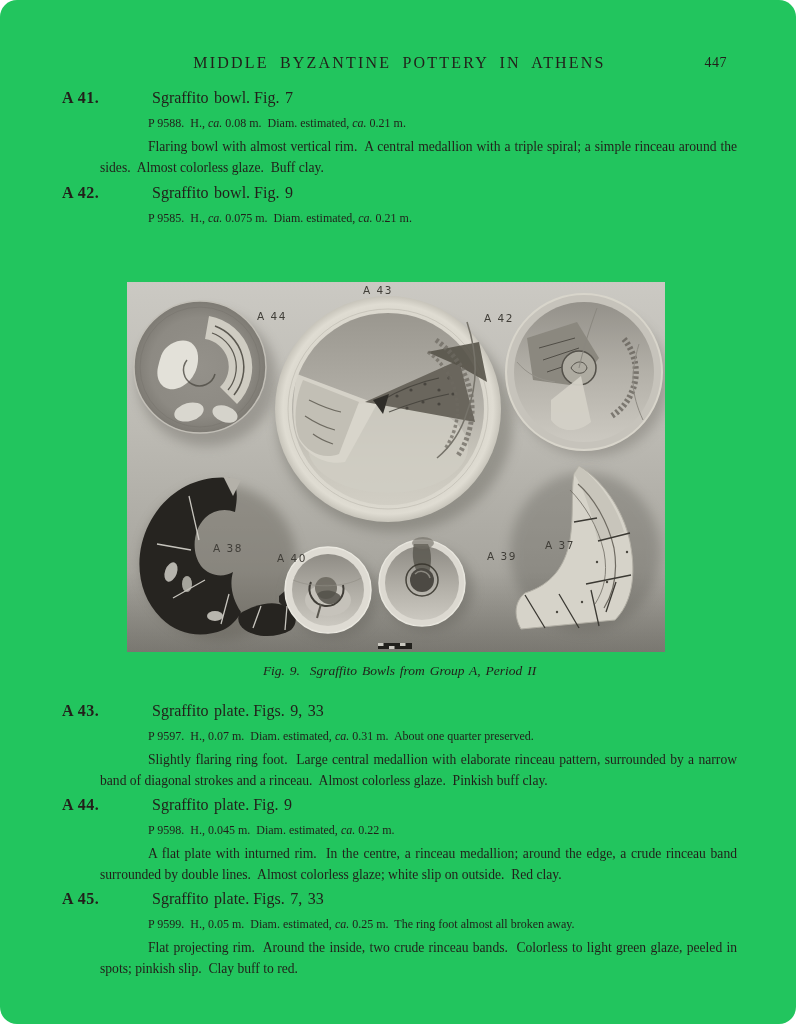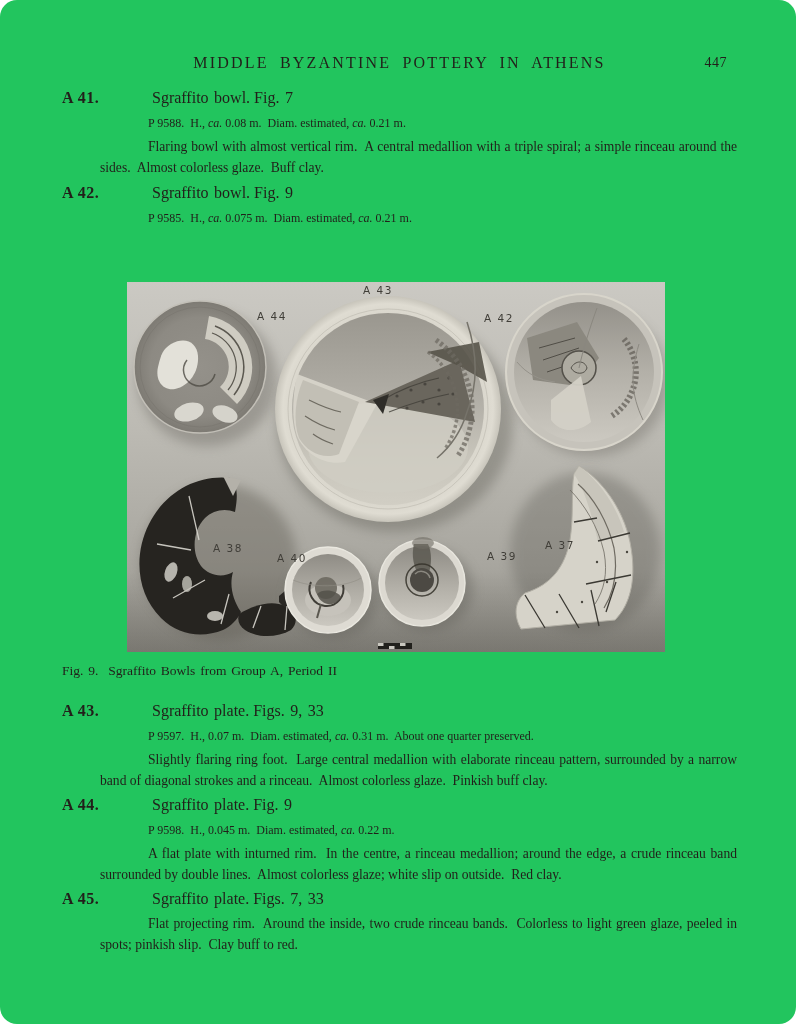--- a/index.html
+++ b/index.html
@@ -18,22 +18,22 @@
   .e-fig{margin-left:0;word-spacing:1.5px;}
   .e-meas{margin:8px 0 0 86px;font-size:12px;line-height:16px;white-space:pre-wrap;}
   .e-para{margin:5px 0 0 38px;width:637px;font-size:13.6px;line-height:21px;
           text-align:justify;text-indent:48px;white-space:pre-wrap;}
 
   .photo{position:absolute;left:127px;top:282px;width:538px;height:370px;margin:0;}
   .photo svg{display:block;}
   .ph-label{position:absolute;font-family:"DejaVu Sans",sans-serif;
             font-size:10.5px;letter-spacing:1.5px;color:#403e38;}
 
-  .caption{position:absolute;top:663px;left:62px;width:675px;text-align:left;
-           font-size:13.5px;word-spacing:1.5px;white-space:pre-wrap;}
+  .caption{position:absolute;top:663px;left:62px;width:675px;text-align:center;
+           font-size:13.5px;word-spacing:1.5px;white-space:pre-wrap;font-style:italic;}
 </style>
 </head>
 <body>
 
 <div class="sheet">
 
   <header class="pagehead">
     <div class="pagehead-title">MIDDLE BYZANTINE POTTERY IN ATHENS</div>
     <div class="pagehead-num">447</div>
   </header>
@@ -256,16 +256,17 @@
     <div class="e-meas"><span>P 9598.  H., 0.045 m.  Diam. estimated, </span><span style="font-style: italic;">ca.</span><span> 0.22 m.</span></div>
     <p class="e-para">A flat plate with inturned rim.  In the centre, a rinceau medallion; around the edge, a crude rinceau band surrounded by double lines.  Almost colorless glaze; white slip on outside.  Red clay.</p>
   </section>
 
   <section class="entry" style="top:889px">
     <div class="e-head">
       <span class="e-num">A 45.</span>
       <span class="e-title">Sgraffito plate.</span>
       <span class="e-fig">Figs. 7, 33</span>
     </div>
+    <div class="e-meas"><span>P 9599.  H., 0.05 m.  Diam. estimated, </span><span style="font-style: italic;">ca.</span><span> 0.25 m.  The ring foot almost all broken away.</span></div>
     <p class="e-para">Flat projecting rim.  Around the inside, two crude rinceau bands.  Colorless to light green glaze, peeled in spots; pinkish slip.  Clay buff to red.</p>
   </section>
 
 </div>
 
 </body></html>

